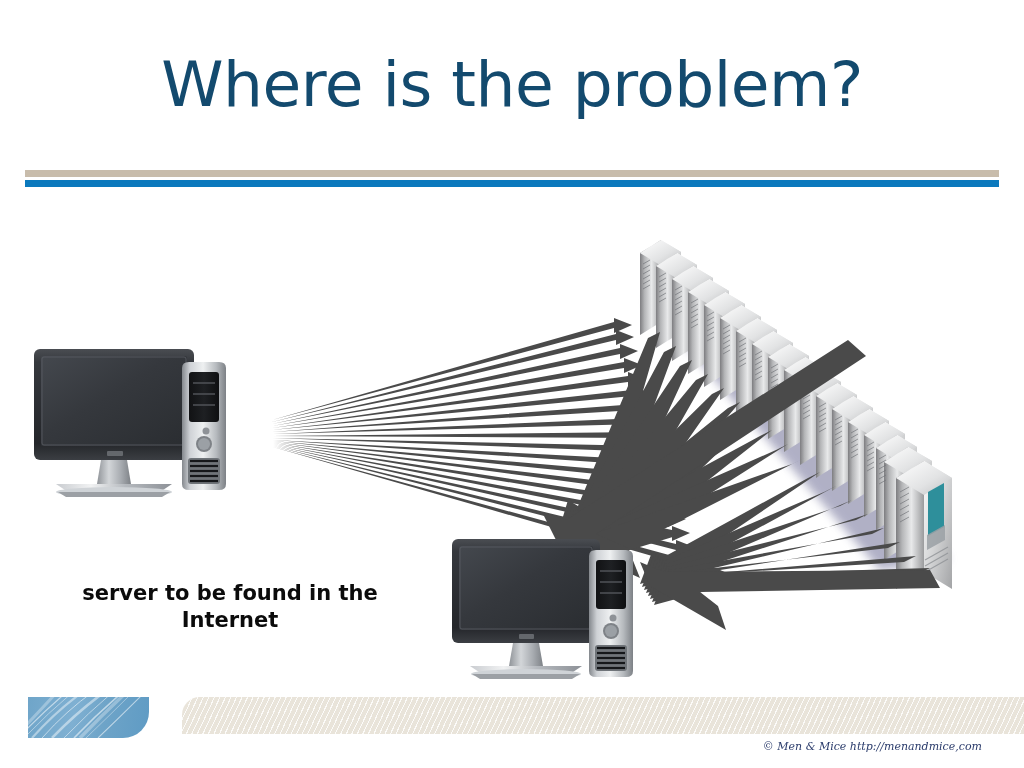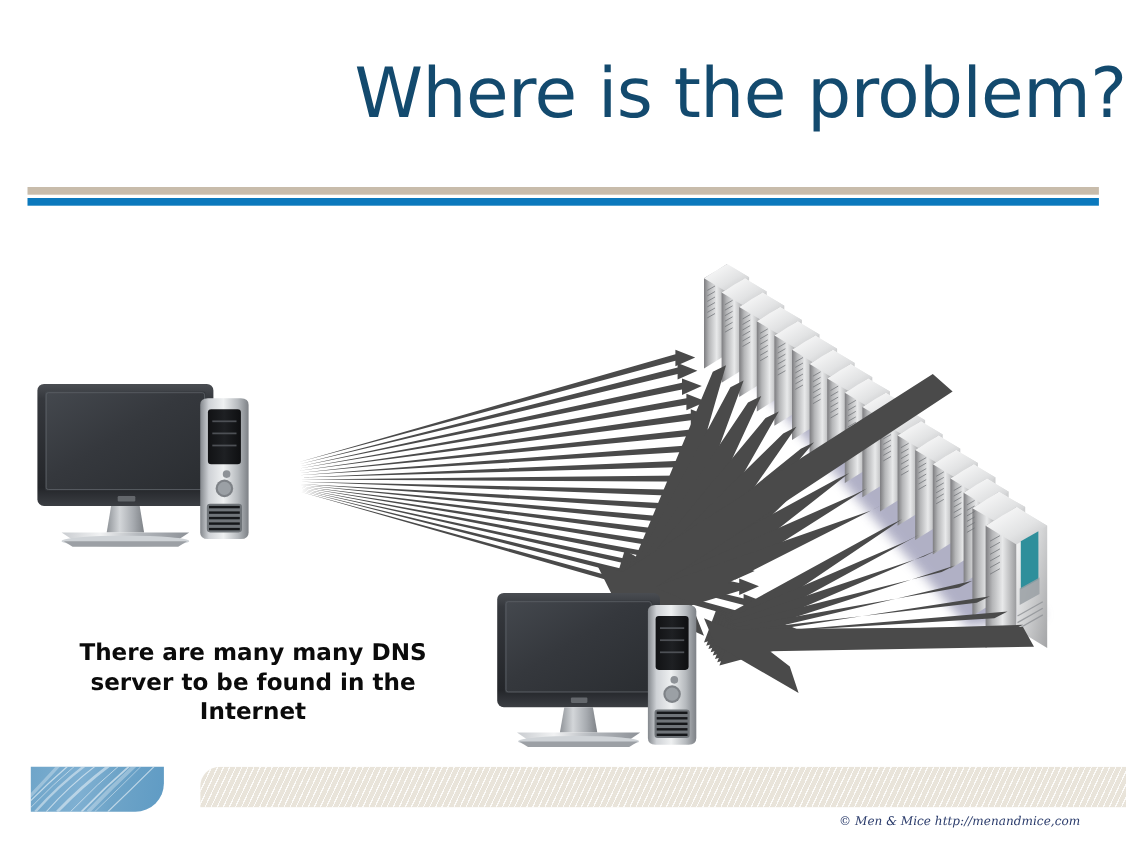--- a/index.html
+++ b/index.html
@@ -18,21 +18,21 @@
     background: #ffffff;
     overflow: hidden;
   }
 
   
   #slide-title {
     position: absolute;
     left: 0;
     top: 52px;
     width: 1024px;
-    text-align: right;
+    text-align: center;
     font-family: "DejaVu Sans", sans-serif;
     font-size: 63px;
     font-weight: 400;
     letter-spacing: -0.5px;
     color: #134A6E;
     line-height: 1.05;
     white-space: nowrap;
   }
 
   
@@ -554,21 +554,20 @@
             <line x1="597" y1="658" x2="625" y2="658"></line>
             <line x1="597" y1="663" x2="625" y2="663"></line>
             <line x1="597" y1="668" x2="625" y2="668"></line>
           </g>
         </g>
       </g>
     </svg>
   </div>
 
   <div id="caption">
-    <div>There are many many DNS</div>
     <div>server to be found in the Internet</div>
   </div>
 
   <div id="bottom-stripe-panel"></div>
 
   <div id="bottom-wave-block">
     <svg width="121" height="41" viewBox="0 0 121 41" xmlns="http://www.w3.org/2000/svg">
       <g stroke="#ffffff" fill="none" opacity="0.55">
         <path d="M-10 41 Q 14 16 40 -6" stroke-width="1.2"></path>
         <path d="M-4 41 Q 20 16 46 -6" stroke-width="0.8"></path>

